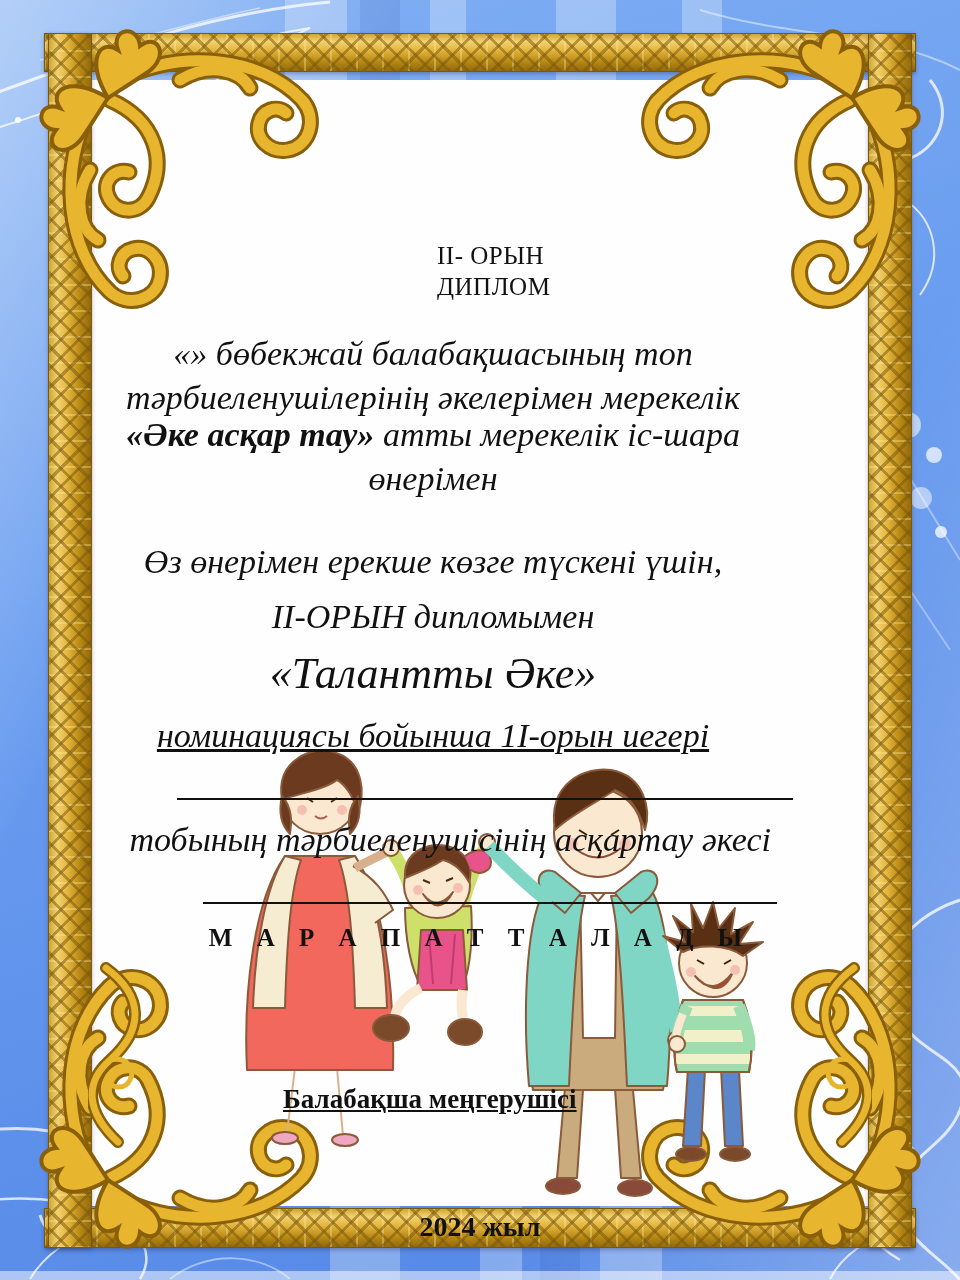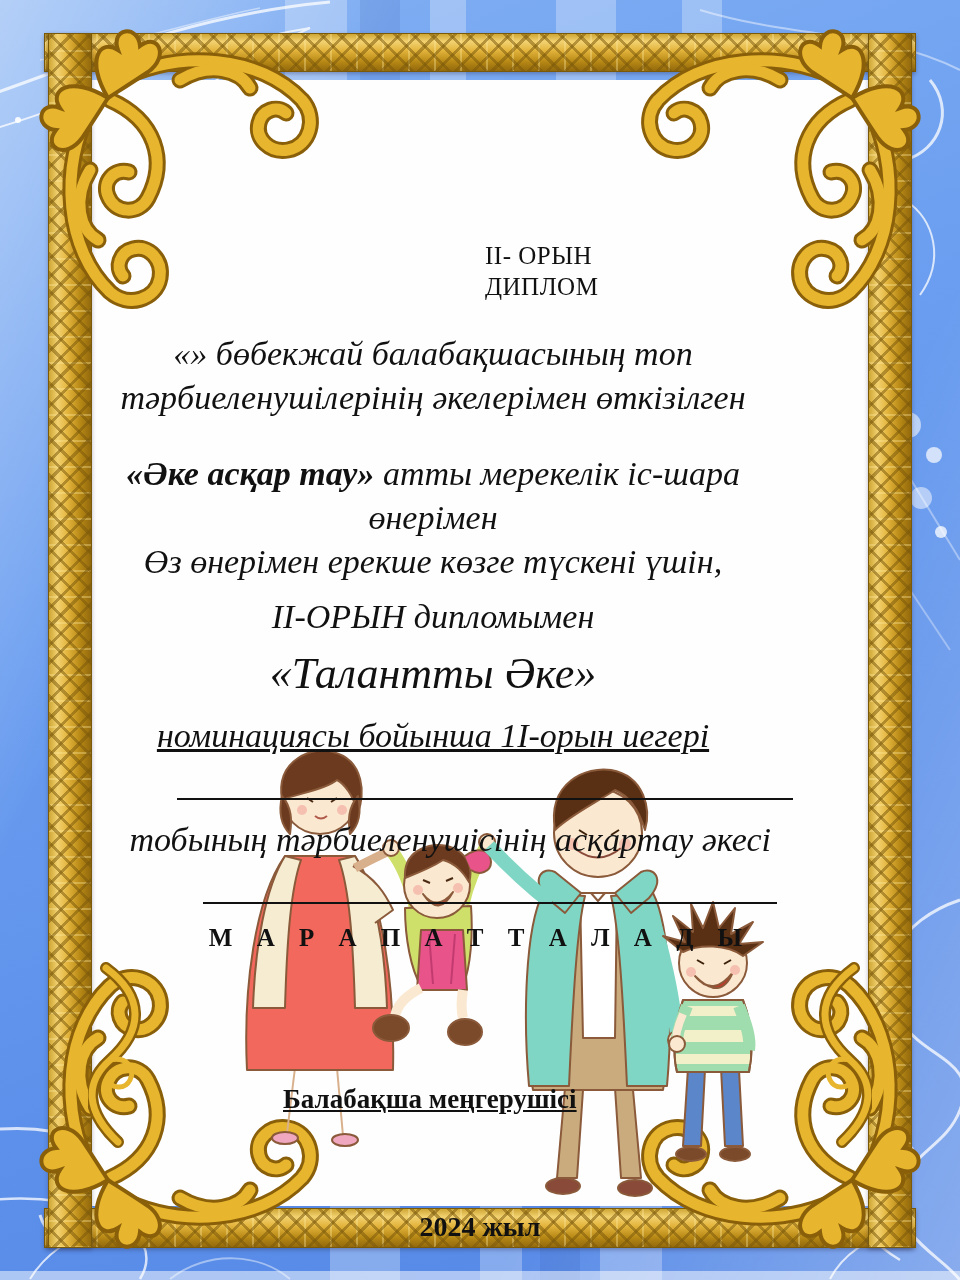--- a/index.html
+++ b/index.html
@@ -37,24 +37,24 @@
   .c-bl{left:30px;bottom:22px;transform:scaleY(-1);}
   .c-br{right:30px;bottom:22px;transform:scale(-1,-1);}
   .sidecurl{position:absolute;z-index:3;width:70px;height:190px;}
   .s-l{left:88px;top:960px;}
   .s-r{left:802px;top:960px;transform:scaleX(-1);}
   .bgdeco{position:absolute;left:0;top:0;z-index:0;}
   
   .family{position:absolute;left:225px;top:738px;width:550px;height:462px;z-index:4;}
   
   .txt{position:absolute;z-index:5;color:#111;}
-  .hdr{left:437px;top:241px;font-size:25px;line-height:1.22;letter-spacing:.5px;margin-left:48px;}
+  .hdr{left:437px;top:241px;font-size:25px;line-height:1.22;letter-spacing:.5px;}
   .p{left:95px;width:676px;text-align:center;font-style:italic;font-size:34px;line-height:1.3;}
   .p1{top:332px;}
-  .p2{top:452px;}
+  .p2{top:413px;}
   .p3{top:540px;}
   .p4{top:595px;}
   .p5{top:645px;font-weight:normal;font-size:44px;}
   .p6{top:714px;text-decoration:underline;}
   .p7{top:818px;text-align:right;}
   .rule{position:absolute;z-index:5;border-top:2.5px solid #111;}
   .rule1{left:177px;top:798px;width:616px;}
   .rule2{left:203px;top:902px;width:574px;}
   .award{left:95px;width:770px;top:922px;text-align:center;font-weight:bold;font-size:25px;letter-spacing:9px;font-style:normal;}
   .sig{left:283px;top:1084px;font-weight:bold;font-size:27px;text-decoration:underline;}
@@ -307,21 +307,21 @@
     </g>
   </svg>
 
   <div class="txt hdr">
     <div>II- ОРЫН</div>
     <div>ДИПЛОМ</div>
   </div>
 
   <div class="txt p p1">
     <div>«» бөбекжай балабақшасының топ</div>
-    <div>тәрбиеленушілерінің әкелерімен  өткізілген</div>
+    <div>тәрбиеленушілерінің әкелерімен  мерекелік</div>
   </div>
 
   <div class="txt p p2">
     <div><span style="font-weight:bold">«Әке асқар тау»</span><span> атты мерекелік іс-шара</span></div>
     <div>өнерімен</div>
   </div>
 
   <div class="txt p p3">Өз өнерімен ерекше көзге түскені үшін,</div>
   <div class="txt p p4">II-ОРЫН  дипломымен</div>
   <div class="txt p p5">«Талантты Әке»</div>

